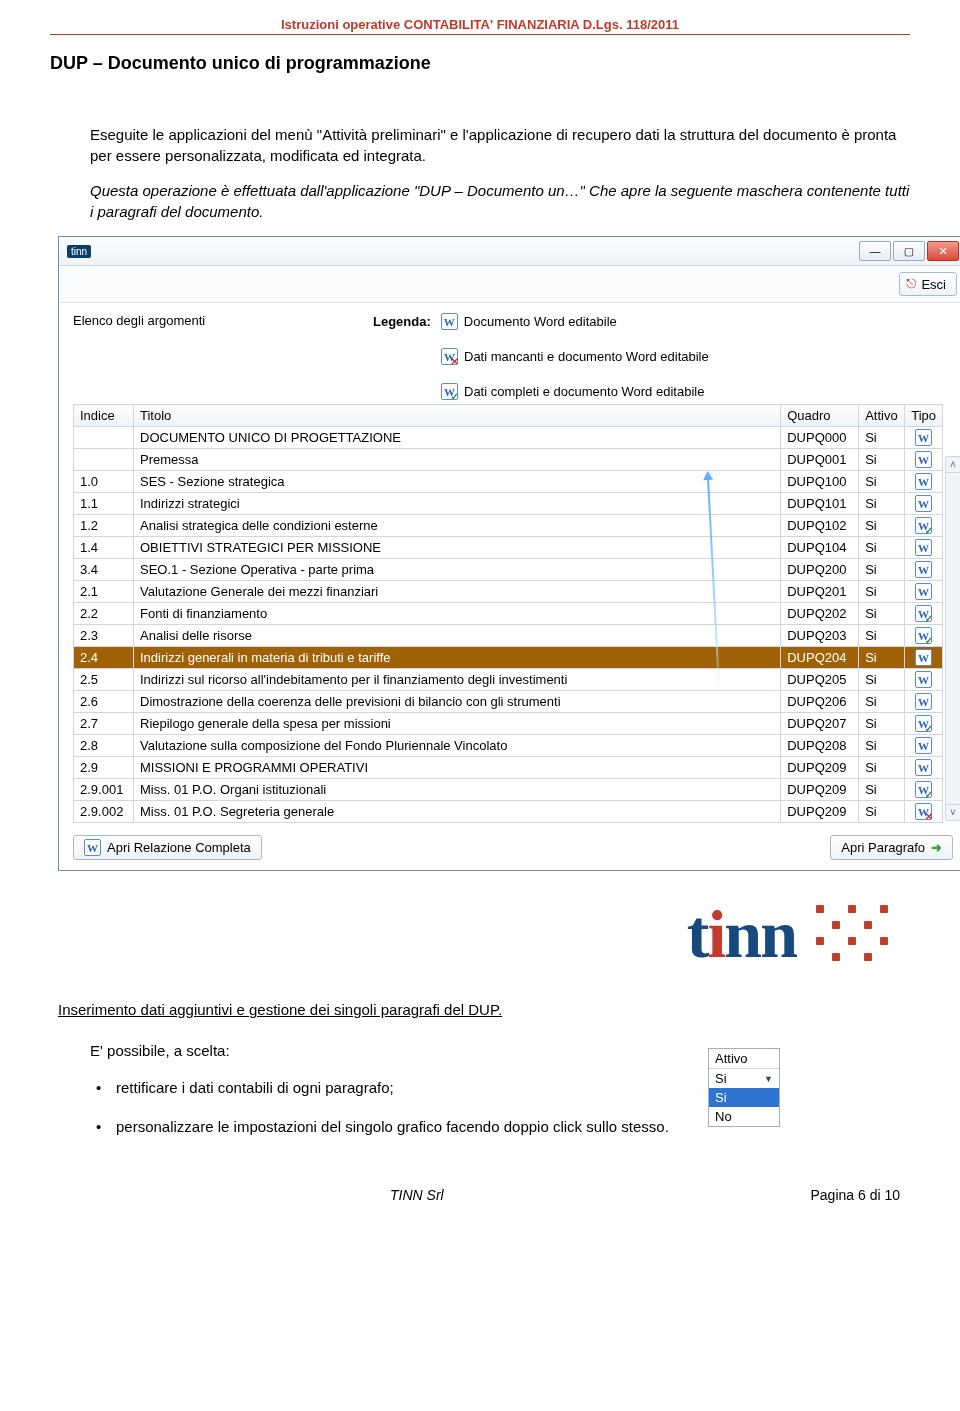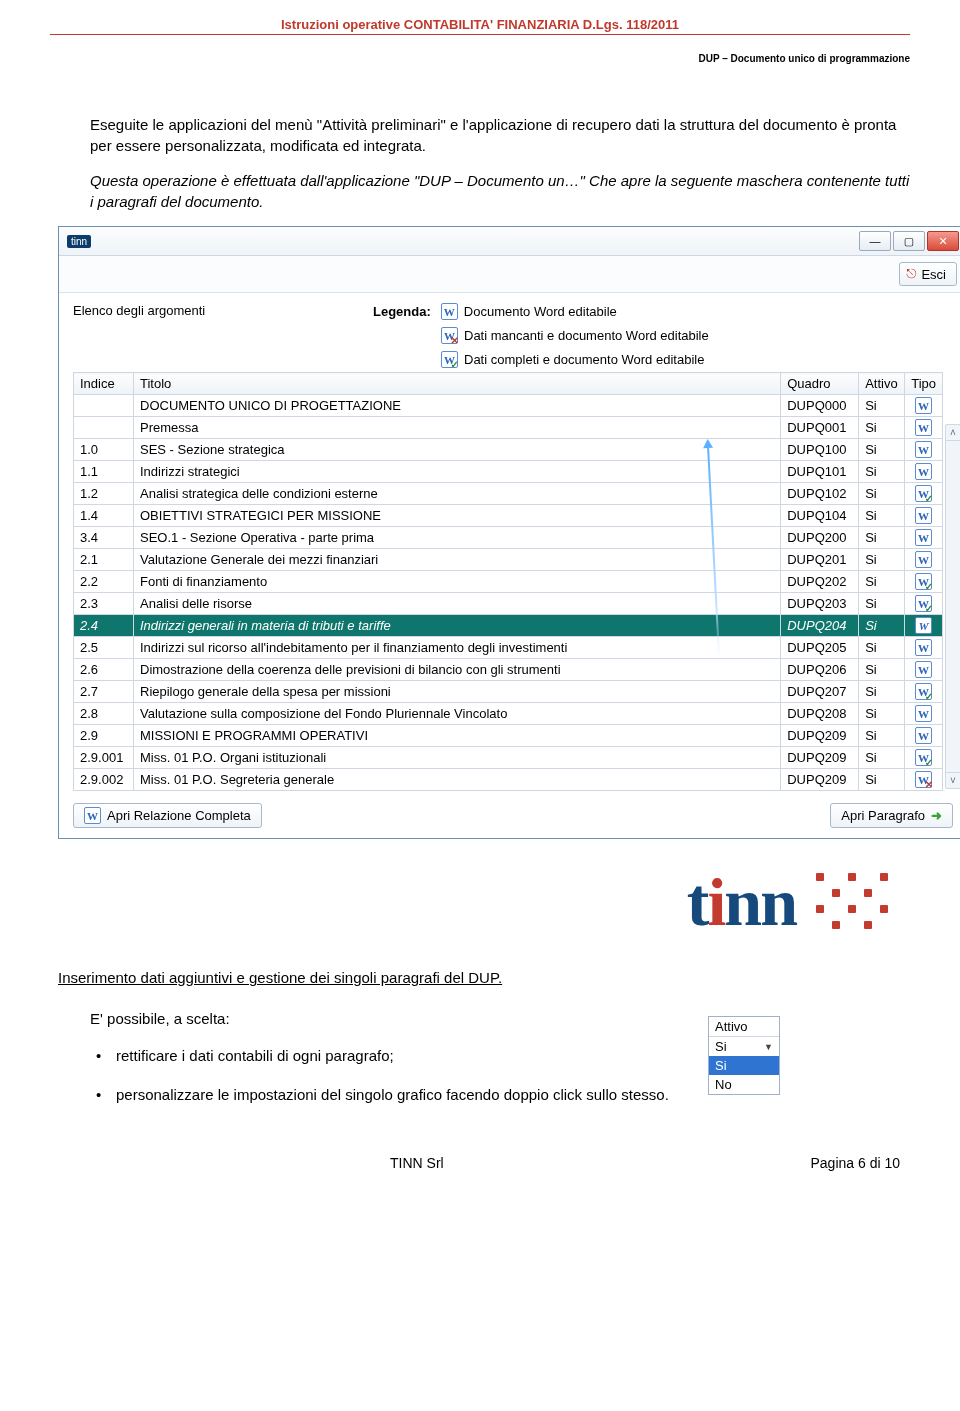--- a/index.html
+++ b/index.html
@@ -16,23 +16,22 @@
     text-align: center;
     color: #c0392b;
     font-weight: bold;
     font-size: 13px;
     border-bottom: 1px solid #c0392b;
     padding-bottom: 2px;
     margin-bottom: 18px;
   }
   .section-title {
     font-weight: bold;
-    font-size: 10px;
+    font-size: 18px;
     margin-bottom: 50px;
-    text-align: right;
   }
   .body-text {
     margin: 0 0 14px 40px;
     line-height: 1.4;
   }
   .body-text-wide {
     margin: 0 0 14px 40px;
     line-height: 1.4;
     font-style: italic;
   }
@@ -70,21 +69,21 @@
   }
   .esci-btn{
     border:1px solid #a8b8cb;background:linear-gradient(#fff,#eef3f8);
     padding:3px 10px 3px 6px;font-size:13px;border-radius:3px;
     display:flex;align-items:center;gap:5px;
   }
   .meta-row{
     display:flex;padding:10px 14px 4px 14px;font-size:13px;
   }
   .meta-left{width:300px;}
-  .legenda{display:flex;flex-direction:column;gap:7px;}
+  .legenda{display:flex;flex-direction:column;gap:18px;}
   .legenda-line{display:flex;align-items:center;gap:6px;}
   .legenda-label{font-weight:bold;margin-right:4px;}
   .icon-w{
     width:17px;height:17px;border:1px solid #5b8bd0;border-radius:2px;
     background:#fff;display:inline-flex;align-items:center;justify-content:center;
     font-size:11px;font-weight:bold;color:#2c66b5;font-family:Georgia,serif;
   }
   .icon-w.red{position:relative;}
   .icon-w.red::after{content:"✕";position:absolute;color:#c0392b;font-size:10px;right:-2px;bottom:-3px;}
   .icon-w.green{position:relative;}
@@ -99,21 +98,21 @@
     border:1px solid #cfd8e2;padding:3px 6px;text-align:left;
     background:#fff;white-space:nowrap;overflow:hidden;
   }
   table.grid th{
     background:linear-gradient(#fdfdfd,#eef3f8);font-weight:normal;
   }
   table.grid td.tipo-cell{text-align:center;width:36px;padding:2px;}
   .col-indice{width:60px;}
   .col-quadro{width:78px;}
   .col-attivo{width:46px;text-align:right;}
-  tr.selected td{background:#0f766e;color:#fff;font-style:italic;}
+  tr.selected td{background:#a16207;color:#fff;}
   tr.selected .icon-w{filter:none;}
   
   .blue-arrow{
     position:absolute;top:74px;left:648px;width:2px;height:212px;
     background:linear-gradient(#5db0ff,#b8dcff 70%,transparent);
     transform:rotate(-3deg);transform-origin:top;
   }
   .blue-arrow::before{
     content:"";position:absolute;top:-7px;left:-4px;
     border-left:5px solid transparent;border-right:5px solid transparent;
@@ -163,21 +162,21 @@
   .attivo-wrap{position:relative;}
   .attivo-dropdown .hdr{padding:2px 6px;border-bottom:1px solid #cfd8e2;}
   .attivo-dropdown .val{padding:2px 6px;display:flex;justify-content:space-between;align-items:center;}
   .attivo-dropdown .val .car{font-size:9px;color:#444;}
   .attivo-dropdown .opt{padding:2px 6px;}
   .attivo-dropdown .opt.sel{background:#2f74d0;color:#fff;}
   .footer-meta{
     margin-top:50px;display:flex;justify-content:space-between;
     font-size:14px;padding:0 10px;
   }
-  .footer-meta .left{margin-left:330px;}
+  .footer-meta .left{margin-left:330px;font-style:italic;}
 </style>
 </head>
 <body>
 
 <div class="page">
   <div class="doc-header">Istruzioni operative CONTABILITA' FINANZIARIA D.Lgs. 118/2011</div>
   <div class="section-title">DUP – Documento unico di programmazione</div>
   <p class="body-text">Eseguite le applicazioni del menù "Attività preliminari" e l'applicazione di recupero dati la struttura del documento è pronta per essere personalizzata, modificata ed integrata.</p>
   <p class="body-text-wide">Questa operazione è effettuata dall'applicazione "DUP – Documento un…" Che apre la seguente maschera contenente tutti i paragrafi del documento.</p>
 

